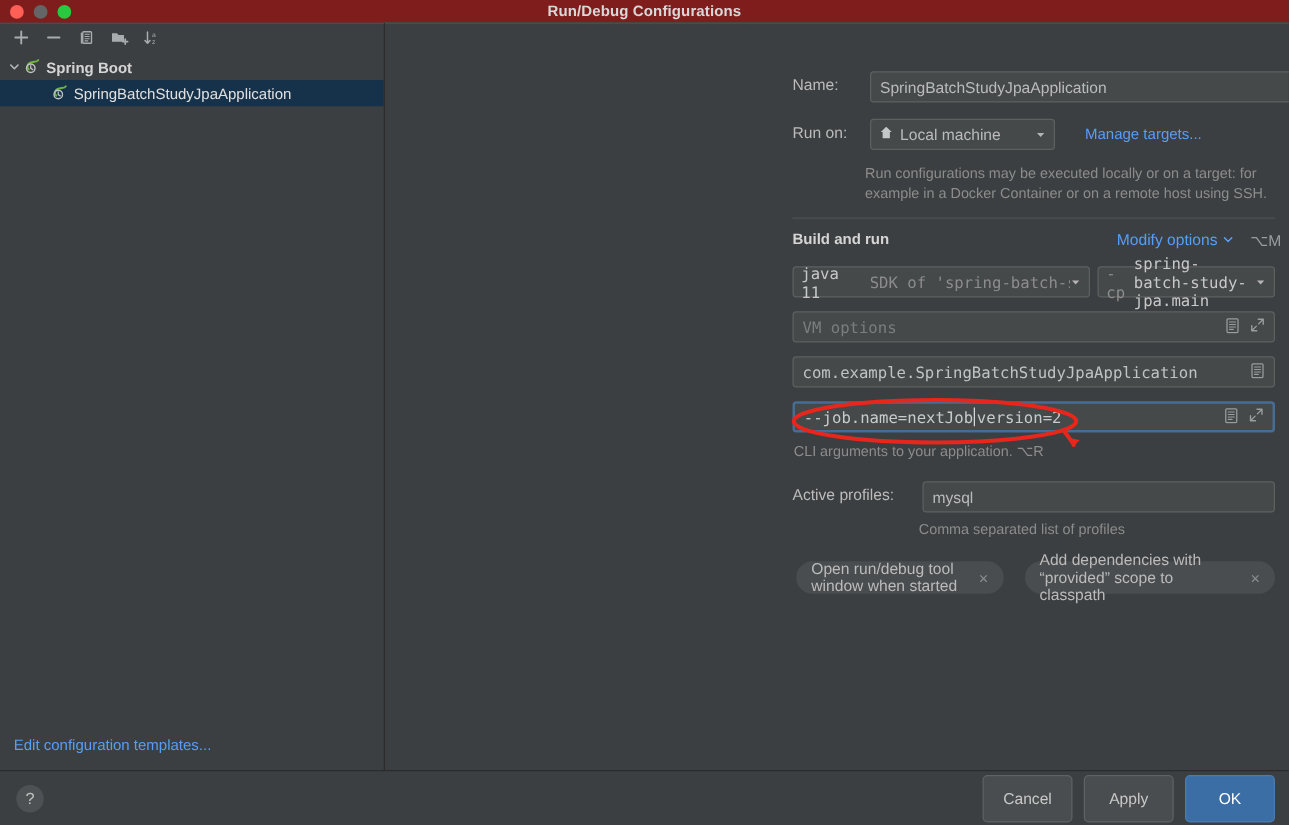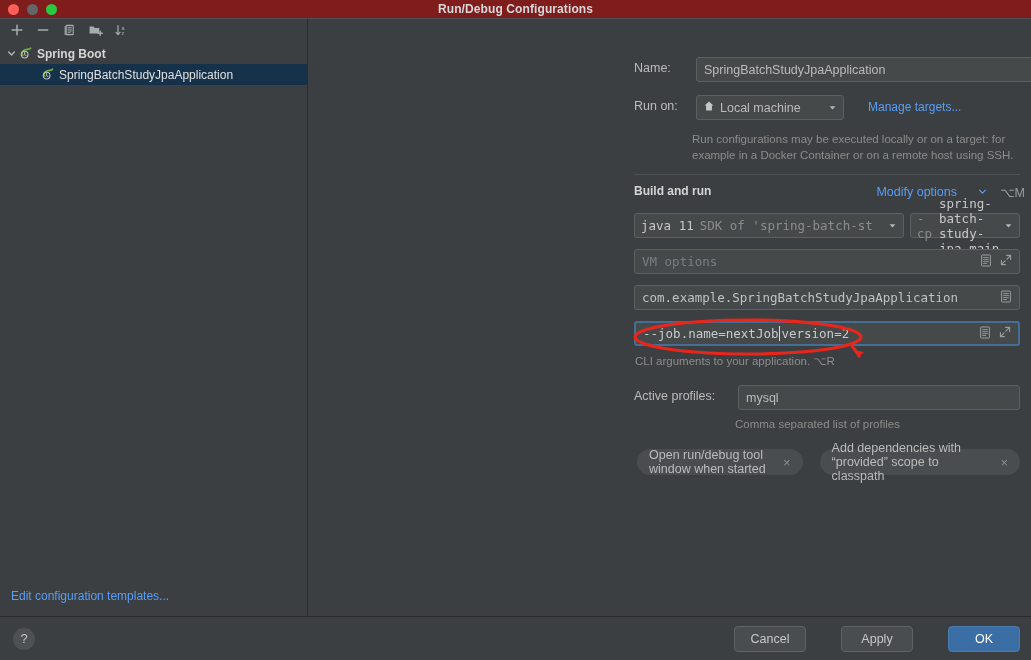--- a/index.html
+++ b/index.html
@@ -125,30 +125,30 @@
     position: absolute; left: 326px; top: 155px; right: 11px;
     height: 1px; background: #4e5254;
   }
 
   .sectiontitle {
     position: absolute; left: 326px; top: 165px;
     color: #d5d5d5; font-size: 12px; font-weight: bold;
   }
   .modifyopts {
     position: absolute; right: 44px; top: 166px;
-    color: #589df6; font-size: 12.5px; display: flex; align-items: center; gap: 21px;
+    color: #589df6; font-size: 12.5px; display: flex; align-items: center; gap: 4px;
   }
   .shortcut {
     position: absolute; right: 6px; top: 166px;
     color: #9a9d9e; font-size: 12.5px;
   }
 
   
   .jdkrow { position: absolute; left: 326px; top: 194px; right: 11px; display: flex; gap: 6px; }
-  .jdkcombo { width: 270px; }
+  .jdkcombo { width: 238px; }
   .cpcombo { flex: 1; }
   .mono { font-family: "DejaVu Sans Mono", monospace; }
   .dim { color: #8c8c8c; }
   .brightmono { color: #c8c8c8; font-weight: normal; }
 
   
   .vmrow   { position: absolute; left: 326px; top: 230px; right: 11px; }
   .mainrow { position: absolute; left: 326px; top: 266px; right: 11px; }
   .argrow  { position: absolute; left: 326px; top: 302px; right: 11px; }
   .fieldicons { margin-left: auto; display: flex; align-items: center; gap: 8px; }
@@ -190,27 +190,26 @@
     padding: 0 11px 0 13px;
   }
   .helpbtn {
     width: 22px; height: 22px; border-radius: 50%;
     background: #4e5153; color: #c0c0c0;
     display: flex; align-items: center; justify-content: center;
     font-size: 13px;
   }
   .btns { margin-left: auto; display: flex; gap: 9px; }
   .btn {
-    height: 26px; min-width: 72px;
+    height: 38px; min-width: 72px;
     border-radius: 4px;
     background: #4a4d4f; border: 1px solid #5e6264;
     color: #c8c8c8; font-size: 12.5px;
     display: flex; align-items: center; justify-content: center;
     padding: 0 14px;
-    margin-left: 26px;
   }
   .btn.primary { background: #3b6ea5; border-color: #4a7cb0; color: #ffffff; }
 </style>
 </head>
 <body>
 
 <div class="window">
 
   <div class="titlebar">
     <div class="traffic">

